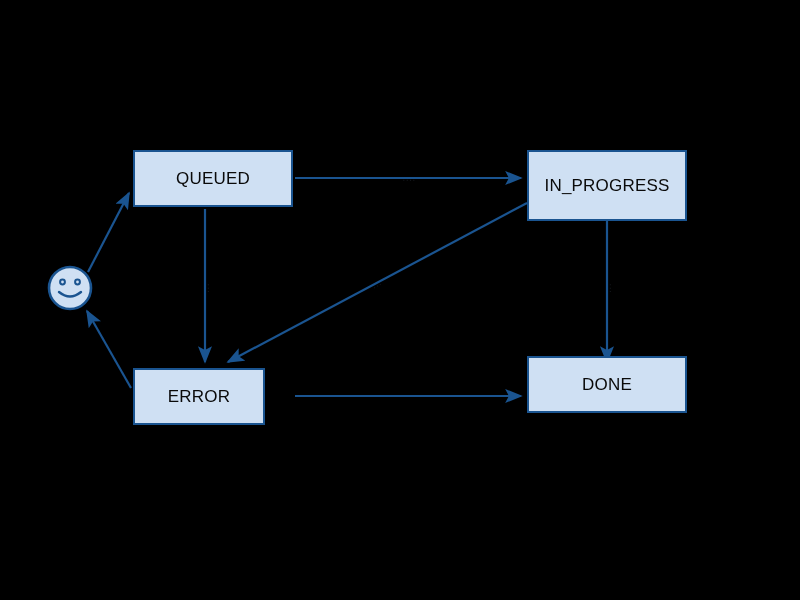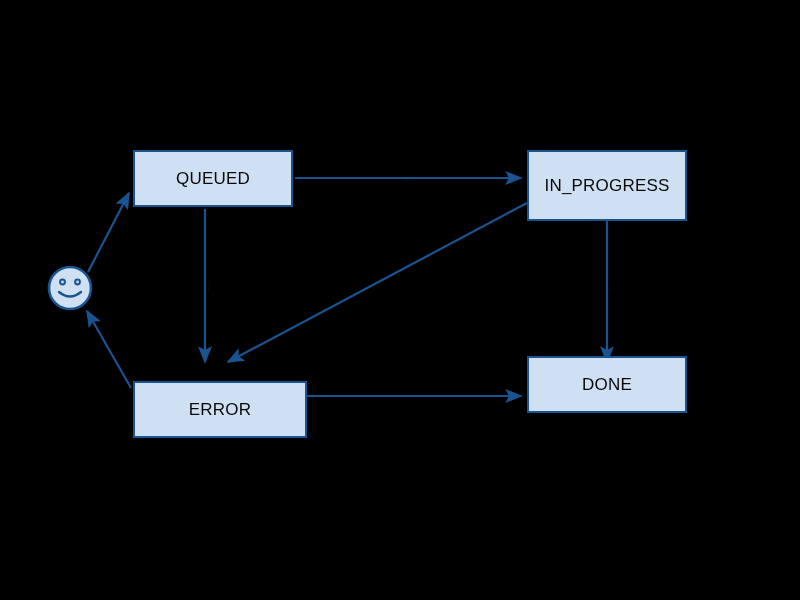--- a/index.html
+++ b/index.html
@@ -91,21 +91,21 @@
   </svg>
 
   <div class="state-box" style="left:133px; top:150px; width:160px; height:57px;">
     <span class="state-label">QUEUED</span>
   </div>
 
   <div class="state-box" style="left:527px; top:150px; width:160px; height:71px;">
     <span class="state-label">IN_PROGRESS</span>
   </div>
 
-  <div class="state-box" style="left:133px; top:368px; width:174px; height:57px;margin-top:13px;">
+  <div class="state-box" style="left:133px; top:368px; width:132px; height:57px;">
     <span class="state-label">ERROR</span>
   </div>
 
   <div class="state-box" style="left:527px; top:356px; width:160px; height:57px;">
     <span class="state-label">DONE</span>
   </div>
 
   <div class="edge-label" style="left:409px; top:177px;">....</div>
 
   <div class="edge-label rot-vert" style="left:205px; top:288px;">...</div>

